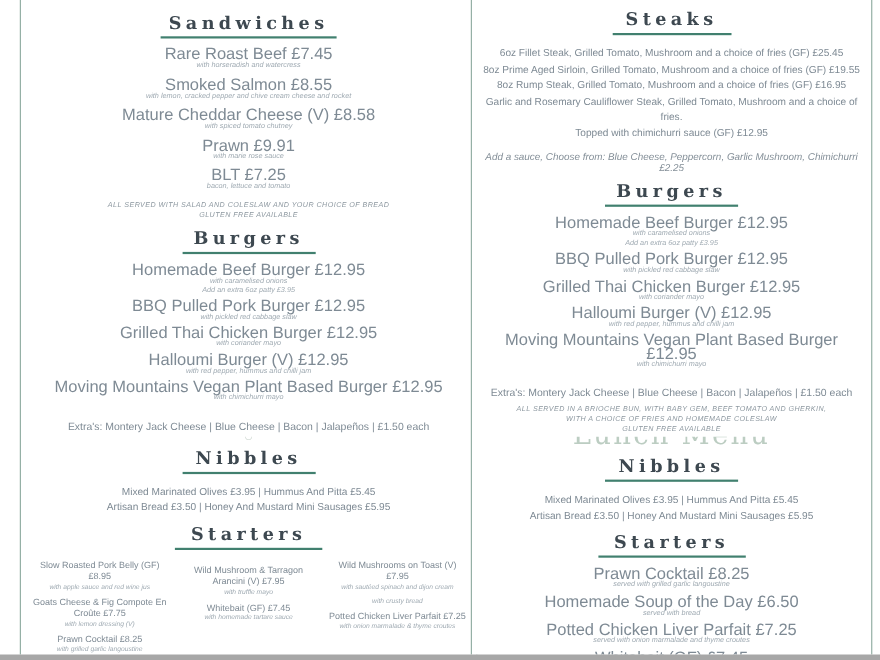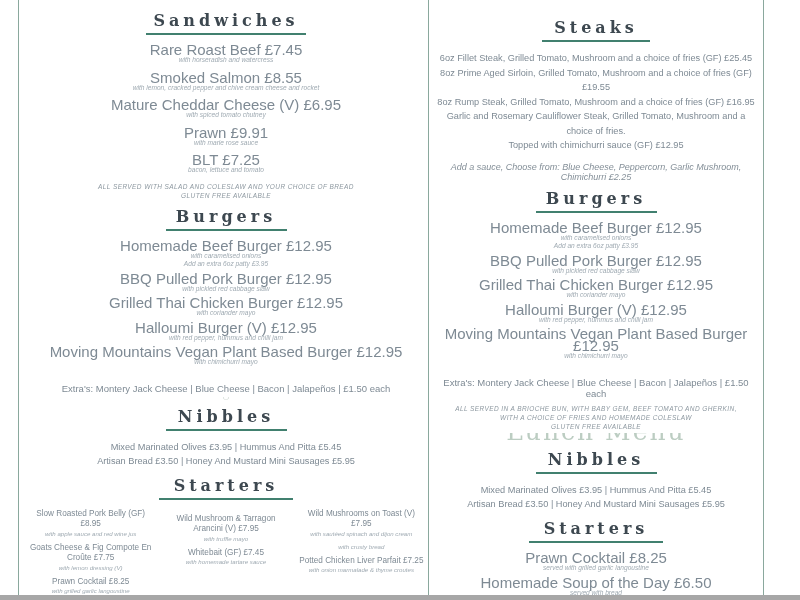--- a/index.html
+++ b/index.html
@@ -6,21 +6,21 @@
   body{
     width:800px;height:600px;background:#ffffff;overflow:hidden;position:relative;
     font-family:"Liberation Sans",sans-serif;
   }
   .page{
     position:absolute;top:0;height:595px;background:#fff;
     border-left:1px solid #8aa89d;border-right:1px solid #8aa89d;
     box-sizing:border-box;overflow:hidden;text-align:center;
   }
   .page.left{left:18px;width:416px;padding:4px 8px 0;}
-  .page.right{left:428px;width:336px;padding:11px 6px 0;}
+  .page.right{left:428px;width:365px;padding:1px 6px 0;}
   .section-title{
     font-family:"DejaVu Serif",serif;font-weight:bold;font-size:16px;
     letter-spacing:4px;color:#3d4850;margin-top:7px;
   }
   .rule{height:2px;background:#41806f;margin:3px auto 9px;}
   .item{margin-bottom:4px;}
   .item-name{font-size:15px;color:#7e8a94;line-height:12px;}
   .item-sub{font-size:6.6px;color:#9faab2;font-style:italic;line-height:8.5px;}
   .line{font-size:9.2px;color:#7e8a94;line-height:14.5px;}
   .note{font-size:9px;font-style:italic;color:#848f98;margin-top:9px;}
@@ -50,21 +50,21 @@
         <div class="rule" style="width: 160px;"></div>
         <div class="item" style="margin-bottom: 7px;">
           <div class="item-name">Rare Roast Beef £7.45</div>
           <div class="item-sub">with horseradish and watercress</div>
         </div>
         <div class="item" style="margin-bottom: 7px;">
           <div class="item-name">Smoked Salmon £8.55</div>
           <div class="item-sub">with lemon, cracked pepper and chive cream cheese and rocket</div>
         </div>
         <div class="item" style="margin-bottom: 7px;">
-          <div class="item-name">Mature Cheddar Cheese (V) £6.95</div>
+          <div class="item-name">Mature Cheddar Cheese (V) £8.58</div>
           <div class="item-sub">with spiced tomato chutney</div>
         </div>
         <div class="item" style="margin-bottom: 7px;">
           <div class="item-name">Prawn £9.91</div>
           <div class="item-sub">with marie rose sauce</div>
         </div>
         <div class="item" style="margin-bottom: 7px;">
           <div class="item-name">BLT £7.25</div>
           <div class="item-sub">bacon, lettuce and tomato</div>
         </div>

